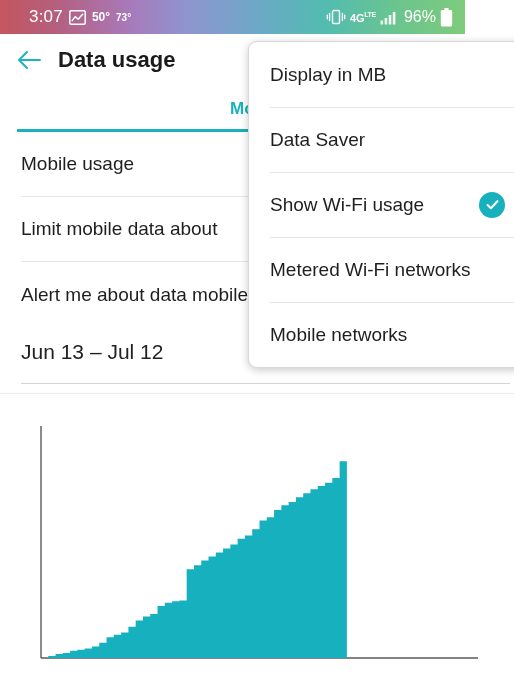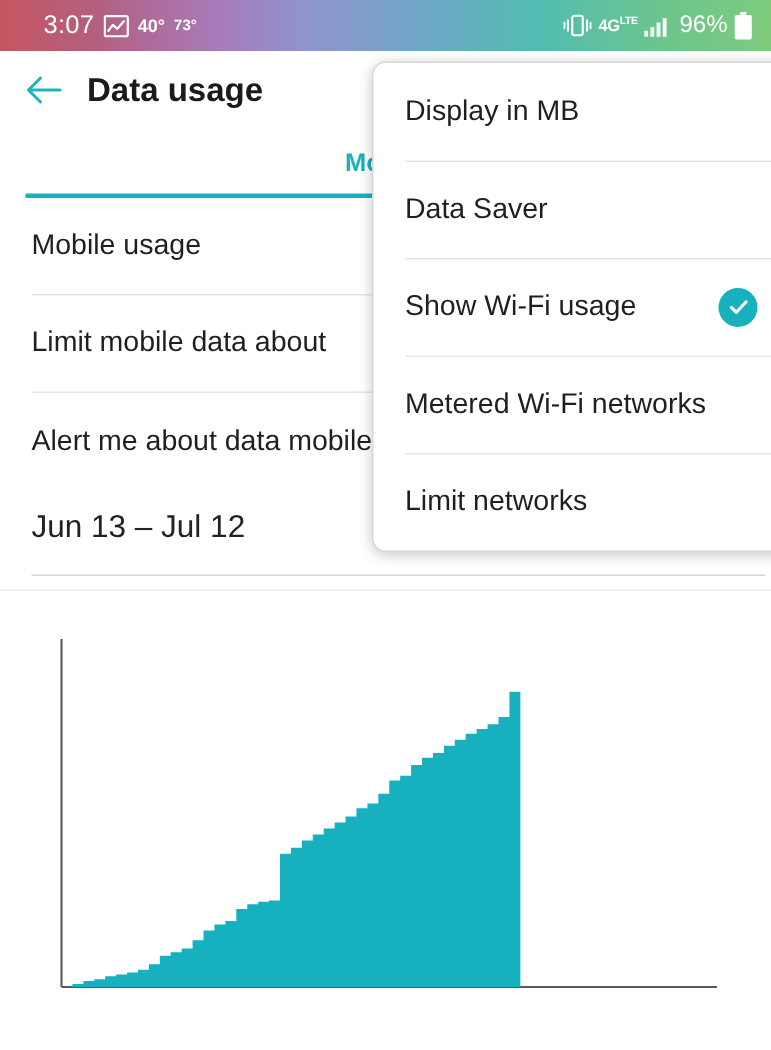--- a/index.html
+++ b/index.html
@@ -20,21 +20,21 @@
     width: 514px;
     height: 700px;
     overflow: hidden;
     background: #ffffff;
   }
 
   
   #status-bar {
     position: absolute;
     top: 0; left: 0;
-    width: 514px;
+    width: 465px;
     height: 34px;
     background: linear-gradient(to right,
         #c4565f 0%,
         #b45f7e 12%,
         #a87aba 28%,
         #8f94cf 40%,
         #6ca9c6 56%,
         #52bcb0 70%,
         #6cc58d 86%,
         #7ecb7c 100%);
@@ -282,21 +282,21 @@
 
   <div id="status-bar">
     <div class="sb-left">
       <span id="sb-time">3:07</span>
       <span class="sb-icon">
         <svg width="17" height="15" viewBox="0 0 17 15">
           <rect x="0.8" y="0.8" width="15.4" height="13.4" rx="1.2" fill="none" stroke="#ffffff" stroke-width="1.5"></rect>
           <polyline points="3.2,10.6 6.2,6.6 9.2,9.2 13.6,4.2" fill="none" stroke="#ffffff" stroke-width="1.5" stroke-linejoin="round" stroke-linecap="round"></polyline>
         </svg>
       </span>
-      <span id="sb-temp1">40°</span>
+      <span id="sb-temp1">50°</span>
       <span id="sb-temp2">73°</span>
     </div>
     <div class="sb-right">
       <span class="sb-icon">
         <svg width="20" height="16" viewBox="0 0 20 16">
           <rect x="6.5" y="1.5" width="7" height="13" rx="1.3" fill="none" stroke="#ffffff" stroke-width="1.4"></rect>
           <path d="M3.6 4.5 L3.6 11.5" stroke="#ffffff" stroke-width="1.3" stroke-linecap="round"></path>
           <path d="M1.3 6.2 L1.3 9.8" stroke="#ffffff" stroke-width="1.3" stroke-linecap="round"></path>
           <path d="M16.4 4.5 L16.4 11.5" stroke="#ffffff" stroke-width="1.3" stroke-linecap="round"></path>
           <path d="M18.7 6.2 L18.7 9.8" stroke="#ffffff" stroke-width="1.3" stroke-linecap="round"></path>
@@ -388,17 +388,17 @@
       <span class="menu-check">
         <svg width="17" height="17" viewBox="0 0 17 17">
           <polyline points="3.6,9 6.9,12.2 13.4,5.2" fill="none" stroke="#ffffff" stroke-width="2.1" stroke-linecap="round" stroke-linejoin="round"></polyline>
         </svg>
       </span>
     </div>
     <div class="menu-item">
       <span>Metered Wi-Fi networks</span>
     </div>
     <div class="menu-item">
-      <span>Limit networks</span>
+      <span>Mobile networks</span>
     </div>
   </div>
 
 </div>
 
 </body></html>

